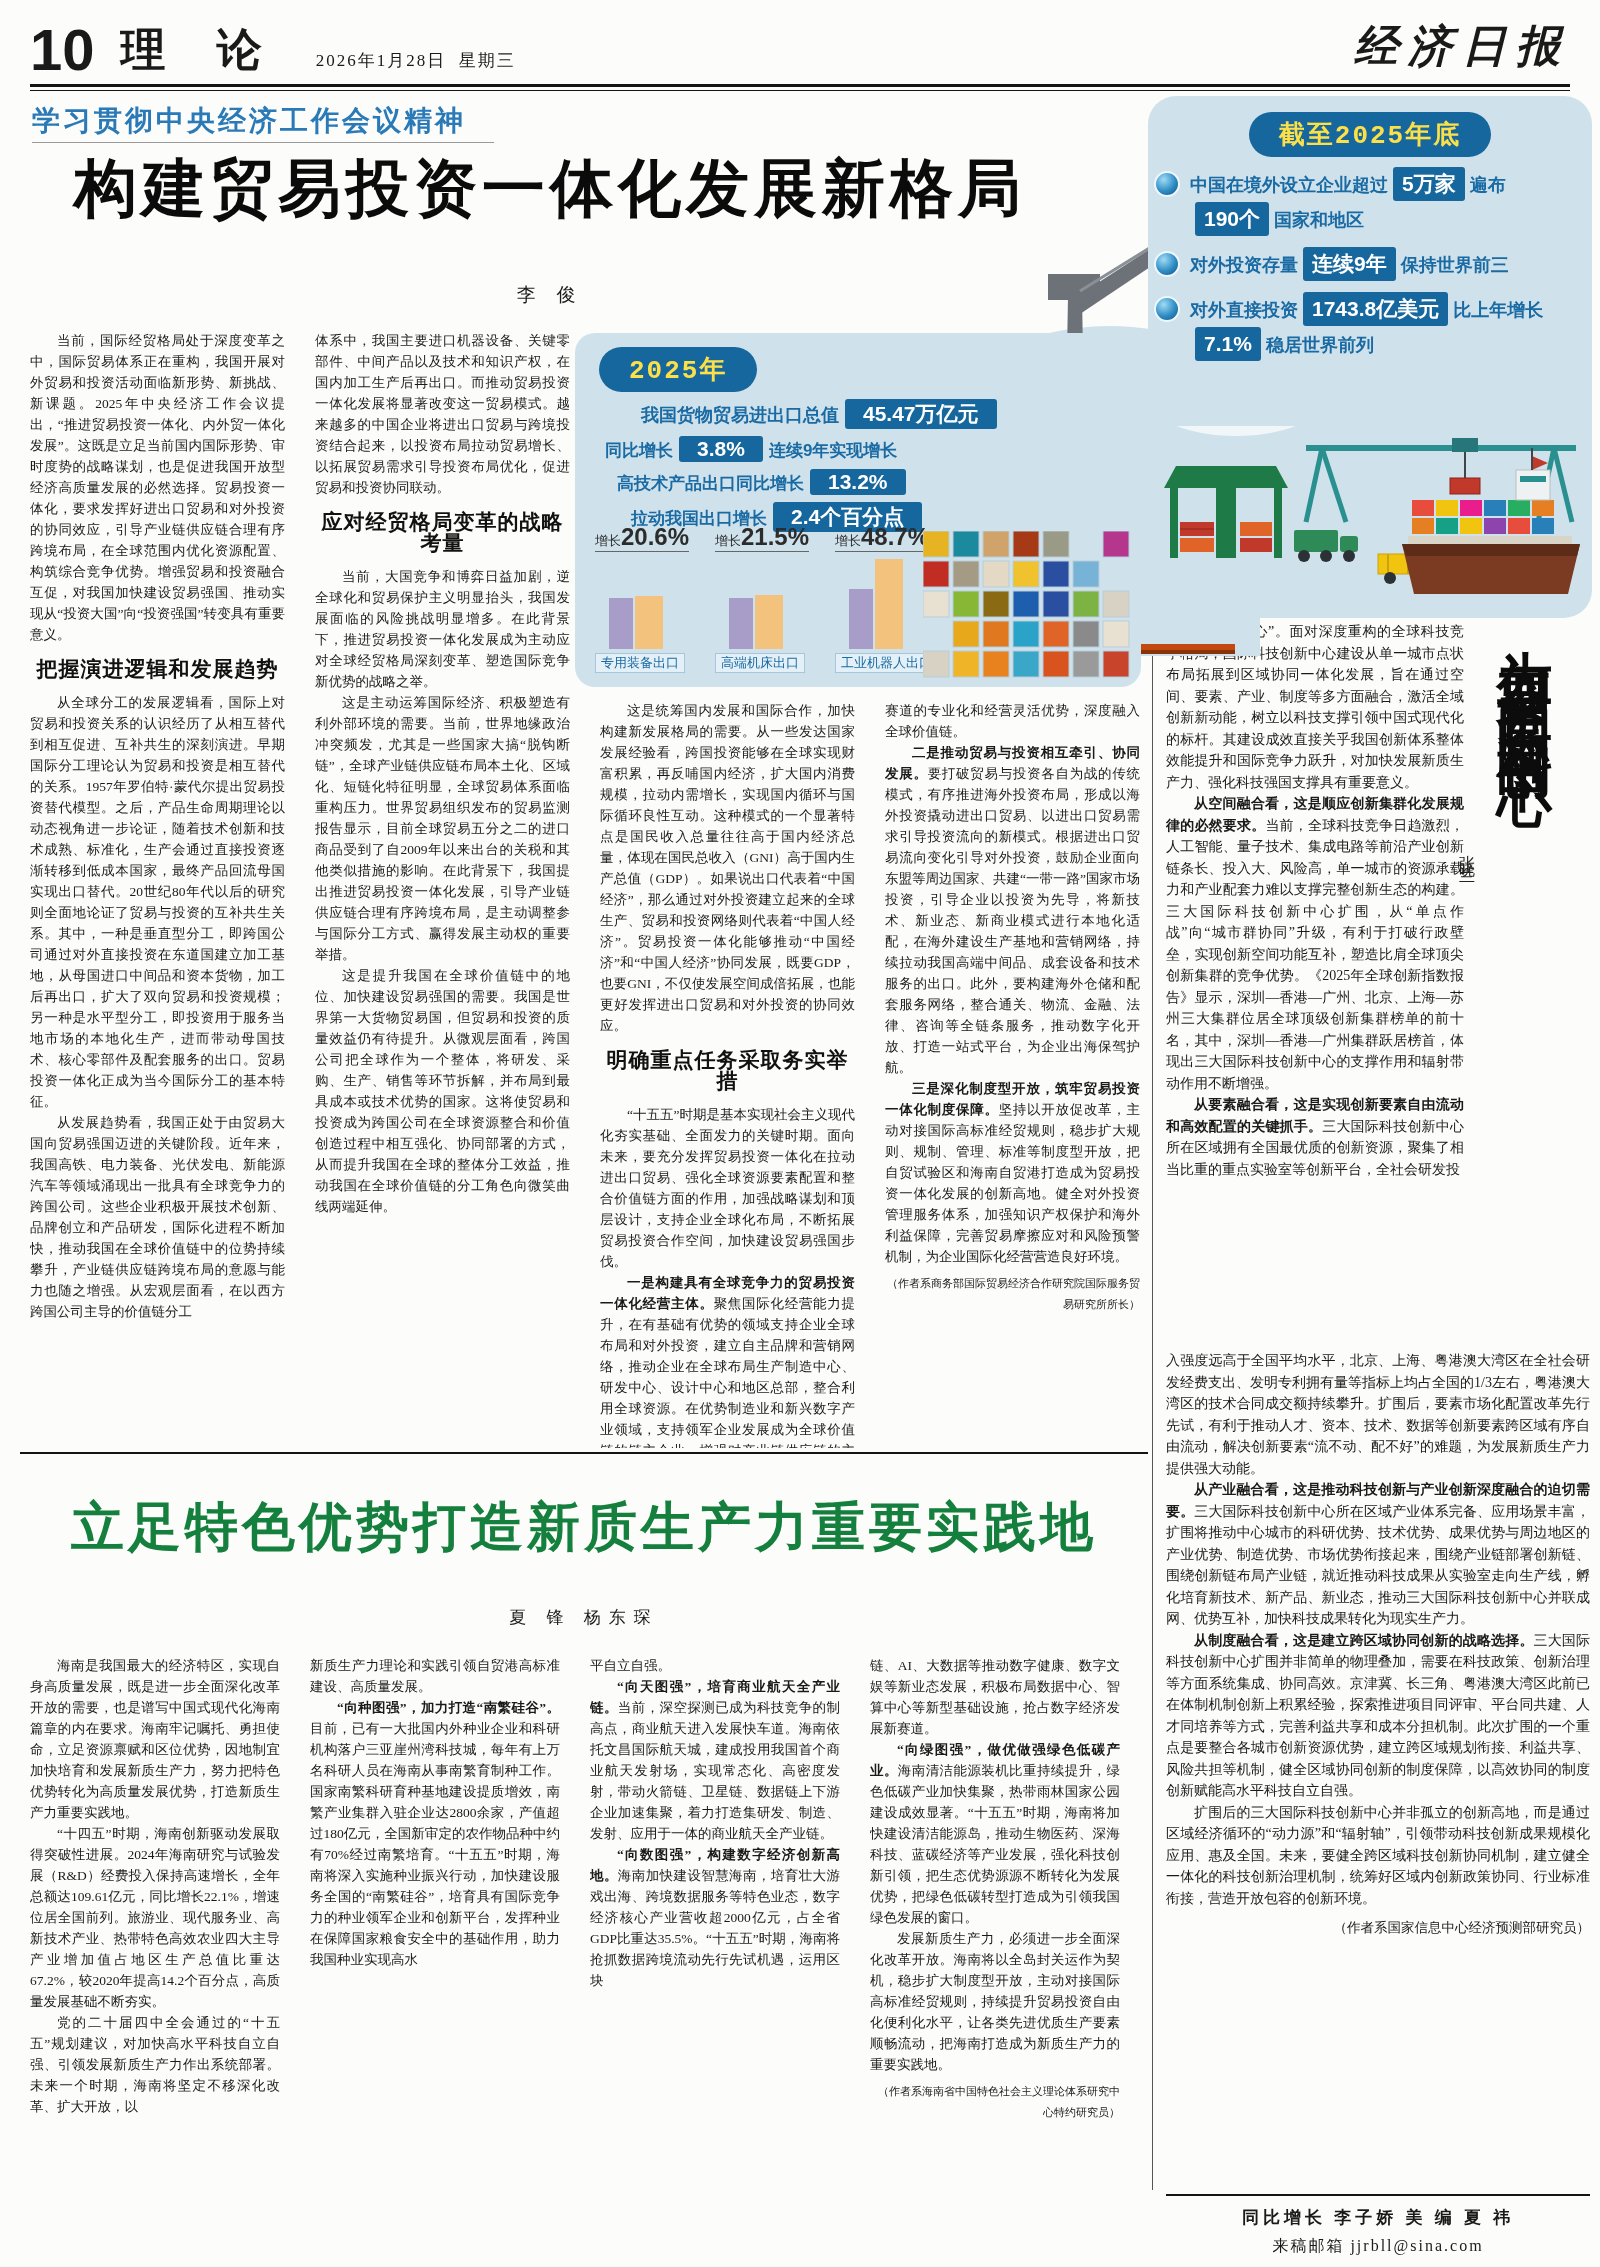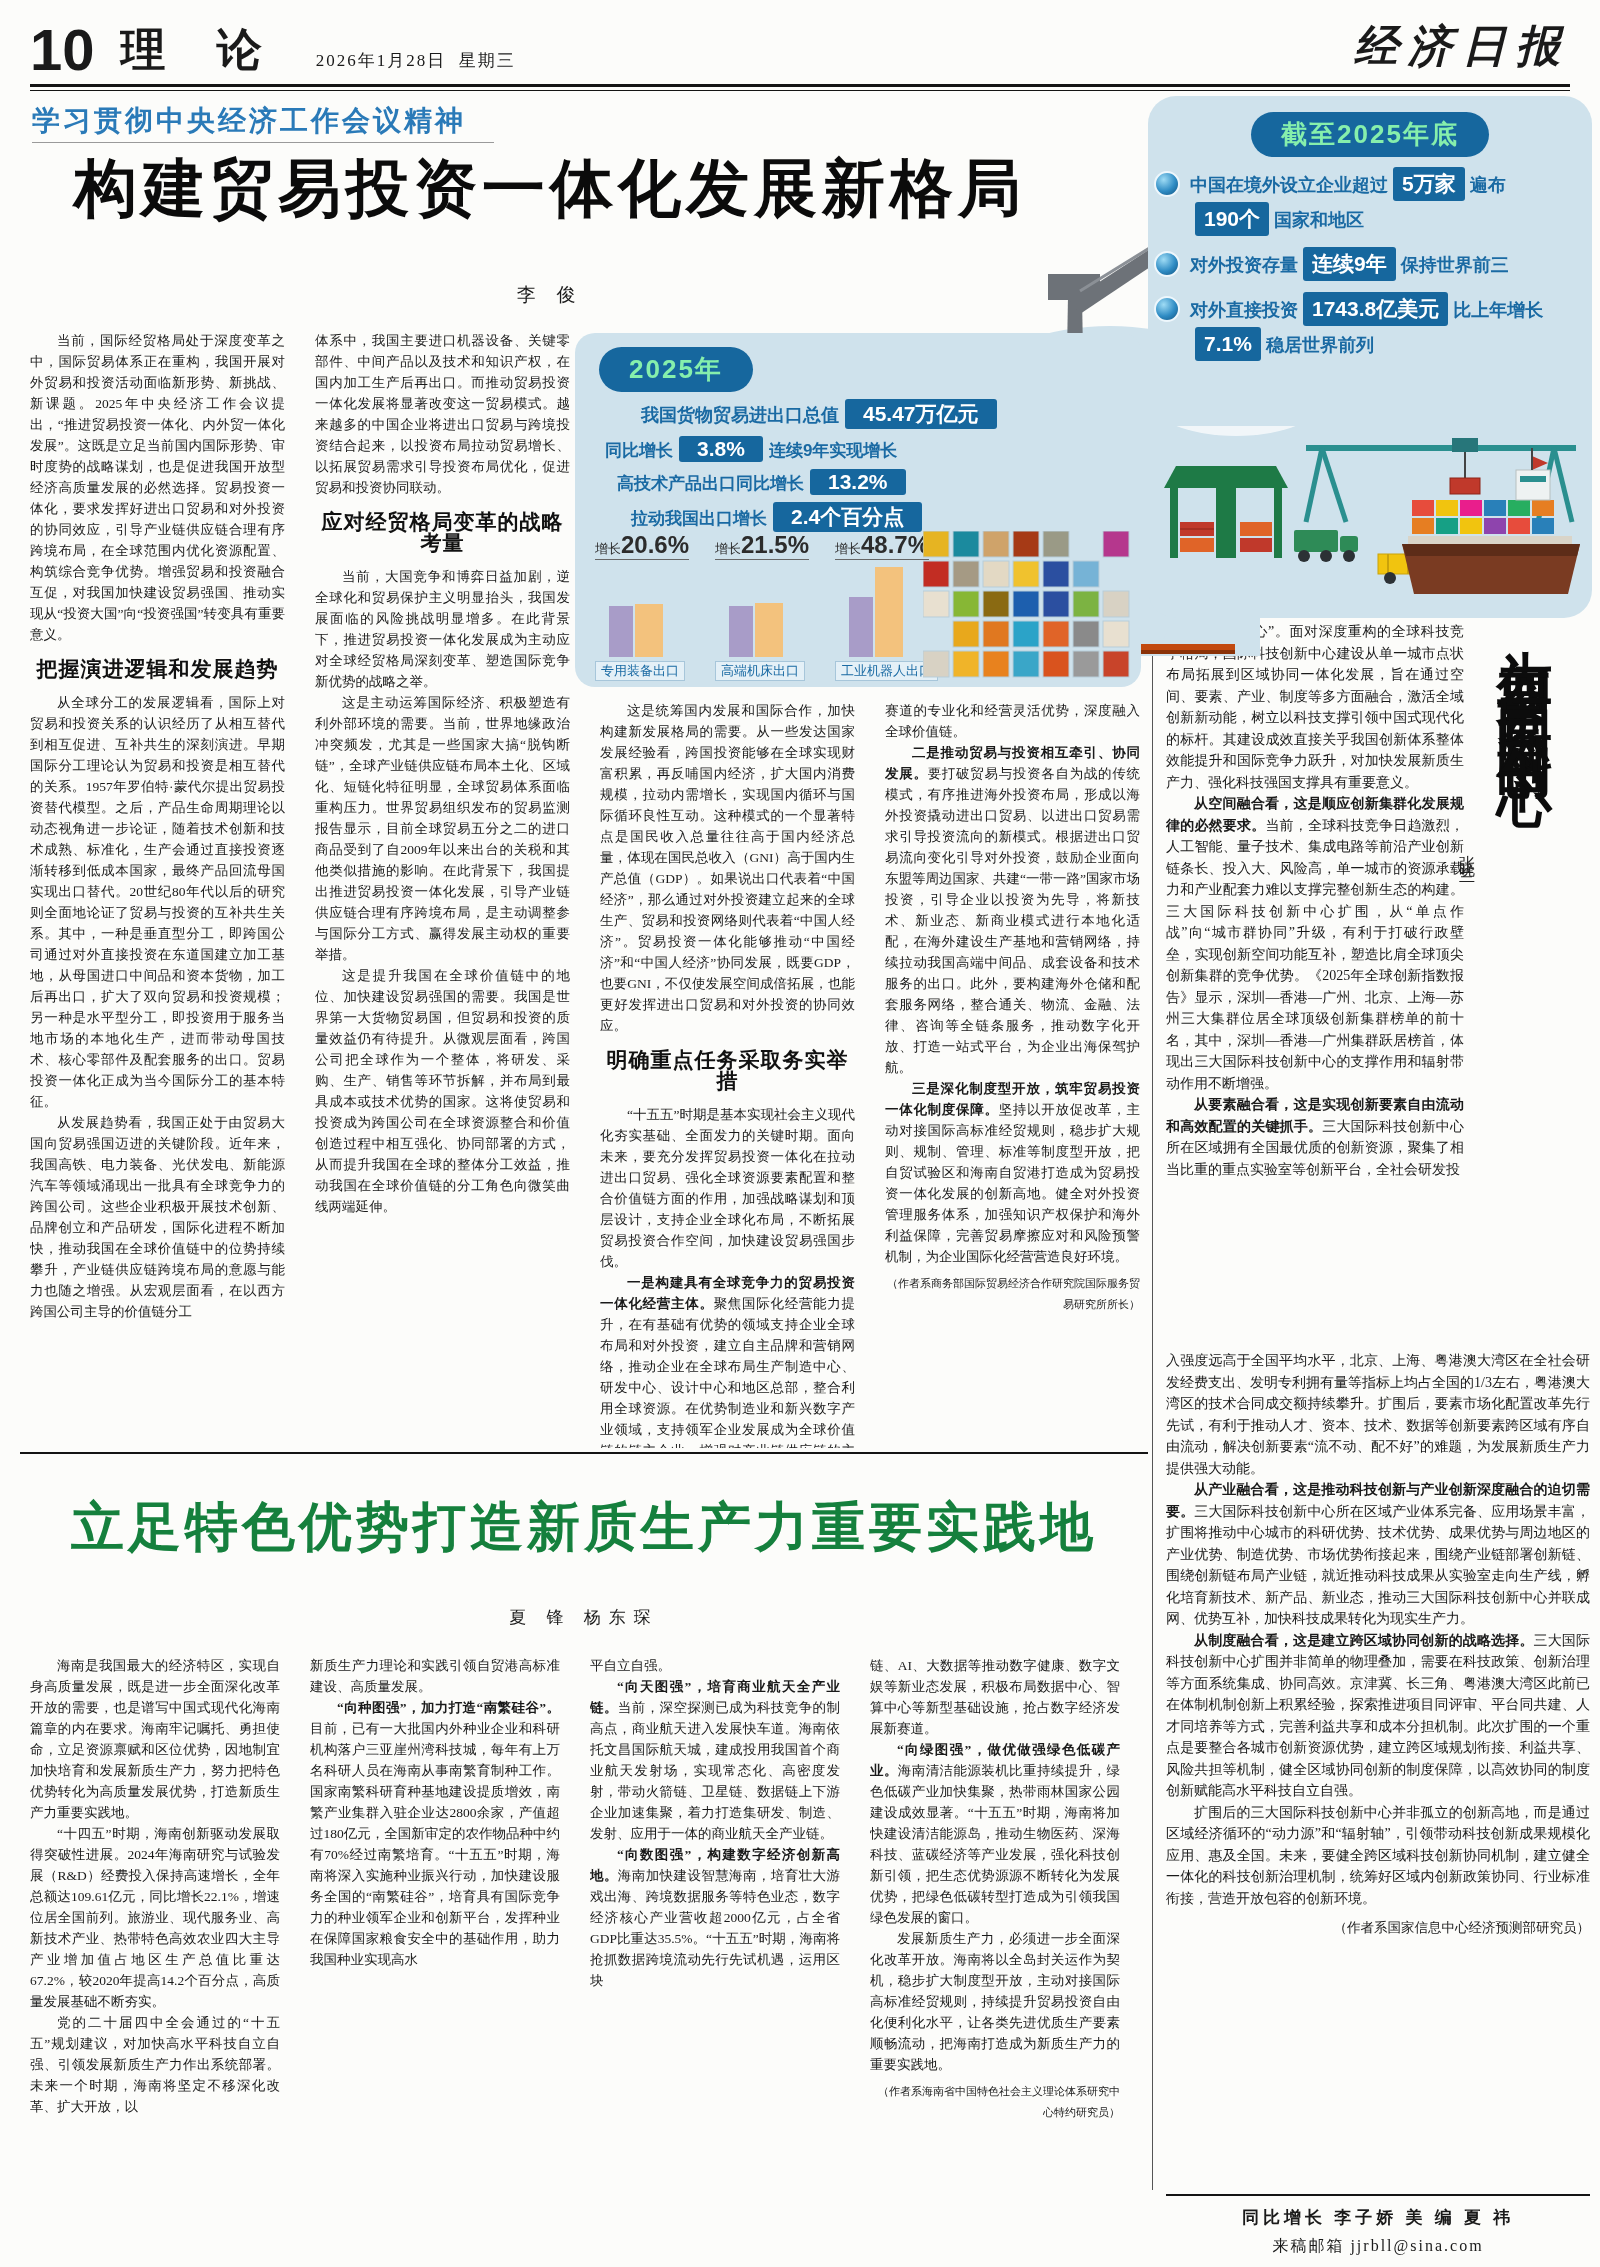--- a/index.html
+++ b/index.html
@@ -25,21 +25,21 @@
   .col{font-size:13.5px;line-height:21px;text-align:justify;overflow:hidden;}
   .col p{margin:0;text-indent:2em;}
   .col p.noindent{text-indent:0;}
   .col p.attr{text-indent:0;text-align:right;margin-top:6px;font-size:11px;}
   .colhead{font-family:"Liberation Sans","DejaVu Sans",sans-serif;font-weight:900;font-size:21px;
            text-align:center;margin:13px 0;letter-spacing:1px;color:#111;}
   .col strong{font-weight:bold;}
 
   
   .info-panel{background:#cfe2ec;border-radius:20px;}
-  .pill{display:inline-block;background:#16679e;color:#86efac;font-family:Liberation Sans, sans-serif;
+  .pill{display:inline-block;background:#16679e;color:#fde047;font-family:Liberation Mono, monospace;
         font-weight:900;font-size:26px;padding:5px 30px;border-radius:28px;letter-spacing:2px;}
   .stat-line{margin:7px 0 0 0;color:#1a6aa3;font-family:"Liberation Sans","DejaVu Sans",sans-serif;
              font-weight:bold;font-size:17px;}
   .stat-line .sval{display:inline-block;background:#16679e;color:#fff;font-weight:900;font-size:21px;
                    padding:1px 18px;margin:0 6px;border-radius:3px;}
   .stats-wrap .stat-line:nth-child(1){margin-left:40px;font-size:18px;}
   .stats-wrap .stat-line:nth-child(2){margin-left:4px;}
   .stats-wrap .stat-line:nth-child(3){margin-left:16px;}
   .stats-wrap .stat-line:nth-child(4){margin-left:30px;}
 
@@ -123,21 +123,21 @@
   <div class="abs info-panel" style="left:575px;top:333px;width:566px;height:354px;z-index:2;">
     <div style="margin:14px 0 0 24px;">
       <span class="pill">2025年</span>
     </div>
     <div class="stats-wrap" style="margin:4px 0 0 26px;">
         <div class="stat-line"><span>我国货物贸易进出口总值</span><span class="sval">45.47万亿元</span></div>
         <div class="stat-line"><span>同比增长</span><span class="sval">3.8%</span><span>连续9年实现增长</span></div>
         <div class="stat-line"><span>高技术产品出口同比增长</span><span class="sval">13.2%</span></div>
         <div class="stat-line"><span>拉动我国出口增长</span><span class="sval">2.4个百分点</span></div>
       </div>
-    <div class="abs chart" style="left:20px;bottom:6px;">
+    <div class="abs chart" style="left:20px;bottom:14px;">
         <div class="bar-group">
           <div class="bar-label"><span class="gl-small">增长</span><span class="gl-big">20.6%</span></div>
           <div class="bar-back" style="height: 51px;"></div>
           <div class="bar-front" style="height: 53px;"></div>
           <div class="bar-cat">专用装备出口</div>
         </div>
         <div class="bar-group">
           <div class="bar-label"><span class="gl-small">增长</span><span class="gl-big">21.5%</span></div>
           <div class="bar-back" style="height: 51px;"></div>
           <div class="bar-front" style="height: 54px;"></div>

